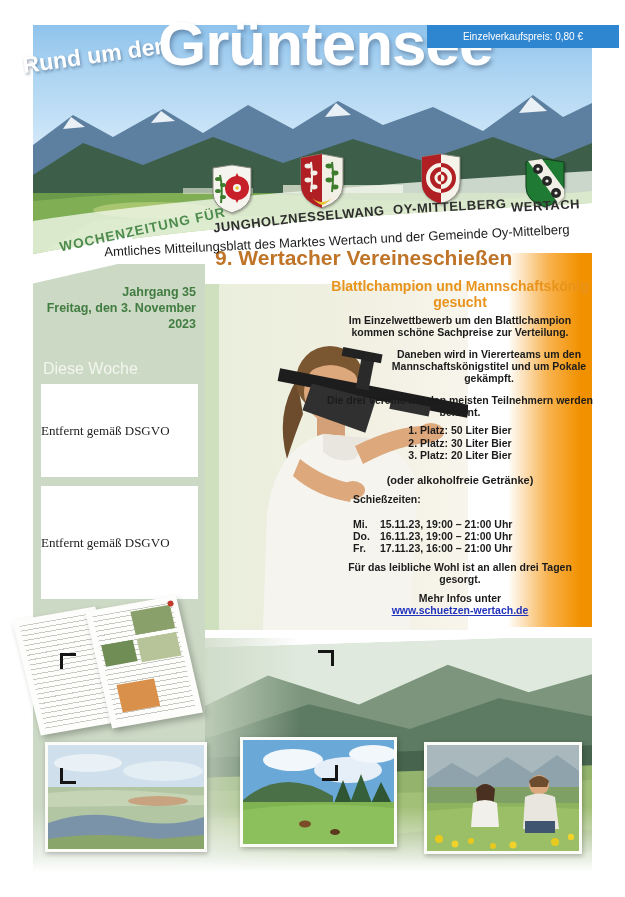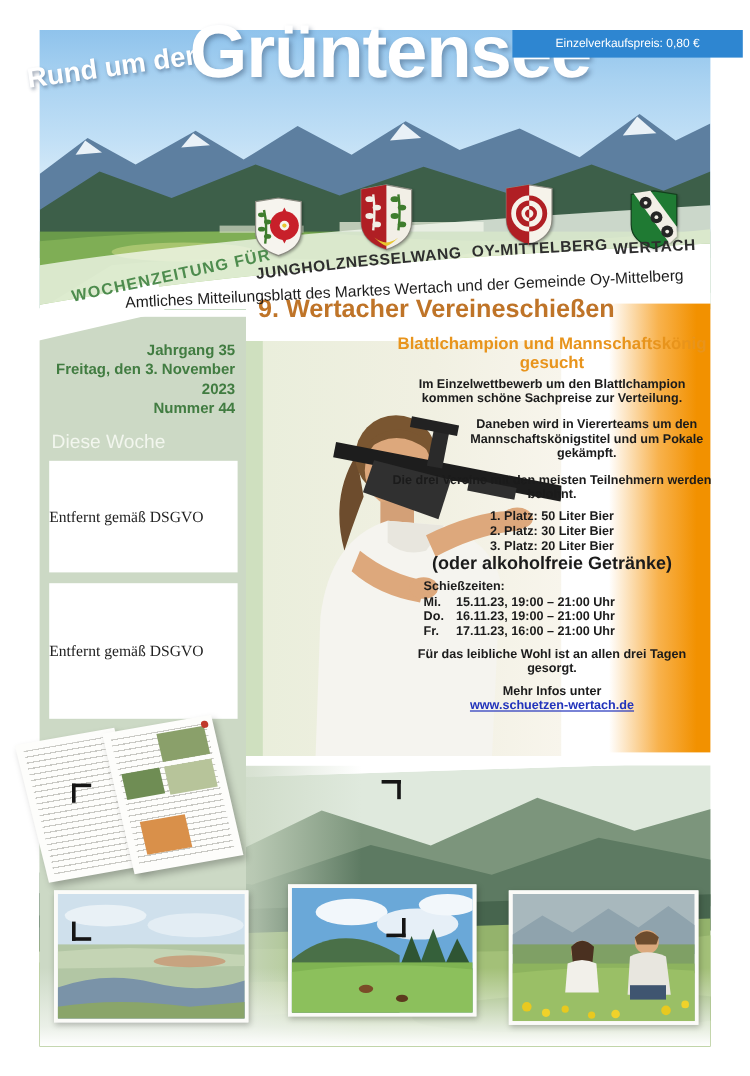--- a/index.html
+++ b/index.html
@@ -47,23 +47,23 @@
   .headline{position:absolute;left:10px;top:2px;color:#bf7428;font-size:21px;font-weight:bold;}
   .shooter-photo{position:absolute;left:0;top:40px;width:263px;height:346px;overflow:hidden;}
   .subheadline{position:absolute;left:126px;top:34px;width:258px;text-align:center;
      color:#e8941c;font-size:14px;font-weight:bold;line-height:16px;z-index:5;}
   .article-body{position:absolute;left:122px;top:70px;width:266px;z-index:5;
      font-size:10.5px;font-weight:bold;color:#1b1b1b;line-height:12px;text-align:center;}
   .article-body p{margin:0 0 6px 0;}
   .article-body .p2{padding-left:58px;margin-top:10px;}
   .article-body .p3{margin-top:10px;}
   .prizes div{line-height:12.5px;}
-  .prizes-note{font-size:15px;margin:2px 0 7px 0;}
+  .prizes-note{font-size:11px;margin:12px 0 7px 0;}
   .times{ text-align:left;margin:0 0 7px 26px;}
-  .times-heading{margin-bottom:1px;}
+  .times-heading{margin-bottom:13px;}
   .time-row span.day{display:inline-block;width:24px;}
   .more-info{margin-top:7px;}
   .website-link{color:#2233bb;text-decoration:underline;cursor:pointer;}
 
   
   .bottom-strip{left:33px;top:638px;width:559px;height:234px;overflow:hidden;z-index:1;}
   .landscape-inner{position:absolute;left:-12px;top:6px;width:590px;height:250px;transform:rotate(-1.8deg);}
   .strip-fade-left{position:absolute;inset:0;
      background:linear-gradient(90deg,#ccd9c5 0%,#ccd9c5 22%,rgba(204,217,197,.75) 32%,rgba(204,217,197,0) 48%);}
   .strip-fade-bottom{position:absolute;inset:0;
@@ -178,21 +178,20 @@
   <div class="town" style="left:213px;top:216px;transform:rotate(-7deg);">JUNGHOLZ</div>
   <div class="town" style="left:288px;top:207px;transform:rotate(-5deg);">NESSELWANG</div>
   <div class="town" style="left:393px;top:199px;transform:rotate(-3deg);">OY-MITTELBERG</div>
   <div class="town" style="left:511px;top:198px;transform:rotate(-3deg);">WERTACH</div>
   <div class="abs official-note">Amtliches Mitteilungsblatt des Marktes Wertach und der Gemeinde Oy-Mittelberg</div>
 
   <div class="abs sidebar">
     <div class="issue">
       <div>Jahrgang 35</div>
       <div>Freitag, den 3. November 2023</div>
-      <div>Nummer 44</div>
     </div>
     <div class="sidebar-heading">Diese Woche</div>
     <div class="dsgvo-box one">
       <span>Entfernt gemäß DSGVO</span>
     </div>
     <div class="dsgvo-box two">
       <span>Entfernt gemäß DSGVO</span>
     </div>
   </div>
   <div class="abs sidebar-cut"></div>

